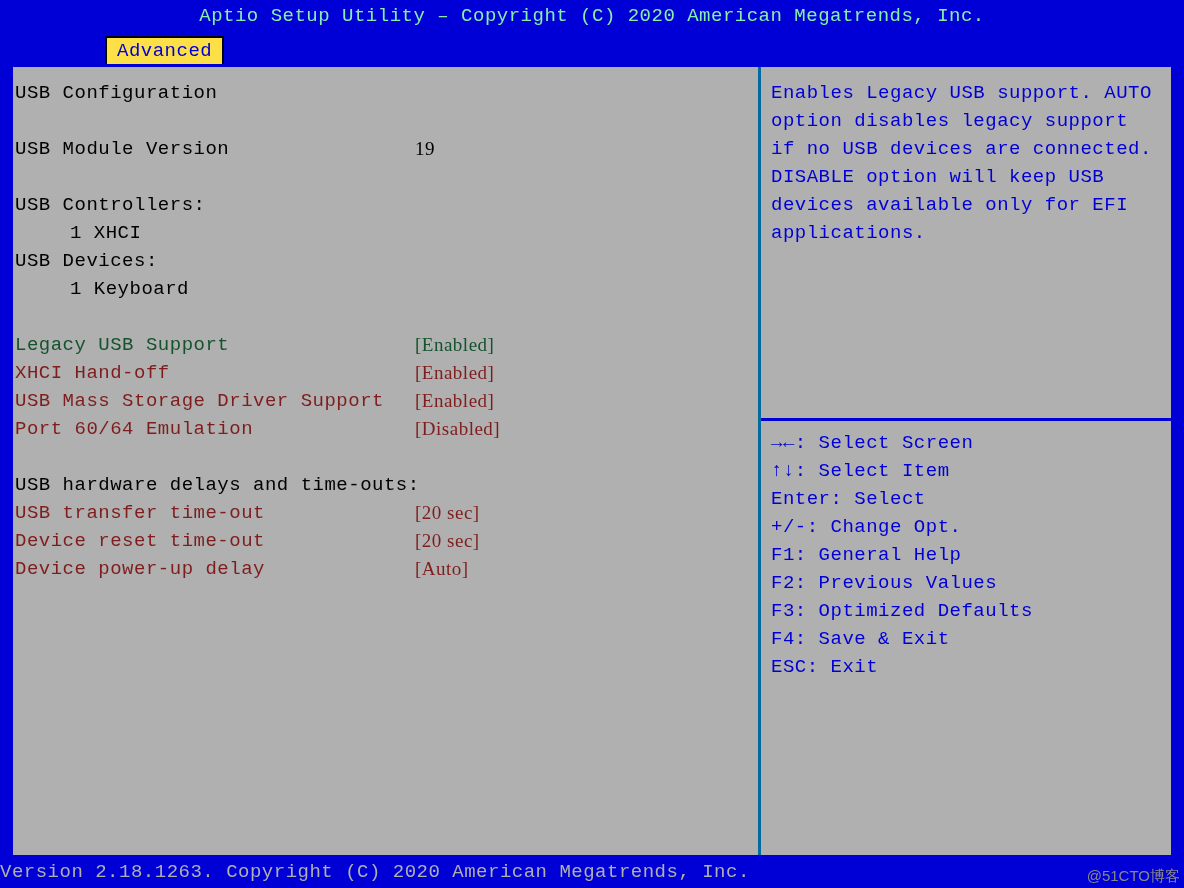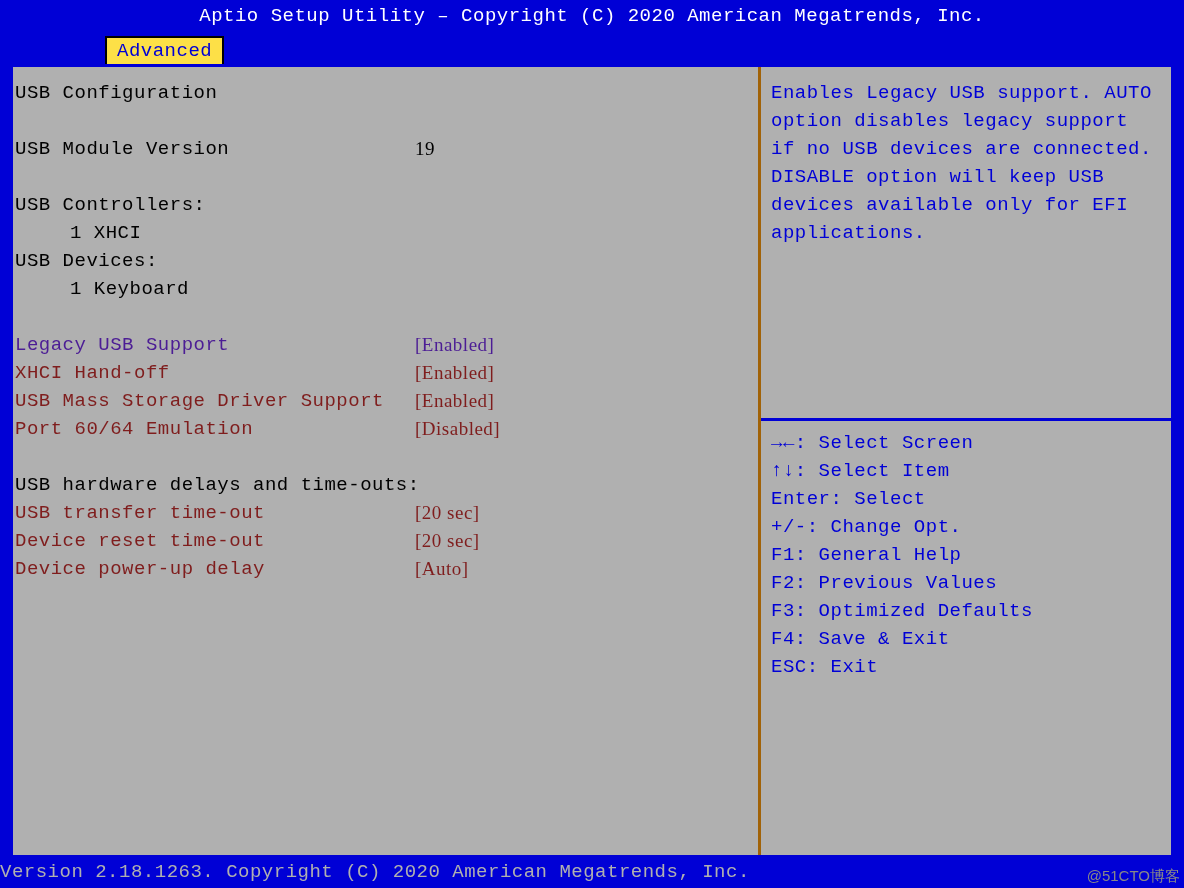--- a/index.html
+++ b/index.html
@@ -15,21 +15,21 @@
     letter-spacing: 0.5px;
   }
   .screen {
     width: 1184px;
     height: 888px;
     background: #0000d6;
     position: relative;
     box-sizing: border-box;
   }
   .header {
-    color: #ffffff;
+    color: #86efac;
     text-align: center;
     padding: 4px 0 2px 0;
     height: 30px;
     line-height: 24px;
   }
   .tabbar {
     height: 28px;
     position: relative;
   }
   .tab-active {
@@ -54,41 +54,41 @@
     display: flex;
   }
   .left-panel {
     flex: 1;
     padding: 12px 10px 12px 2px;
     color: #000;
     line-height: 28px;
   }
   .right-panel {
     width: 390px;
-    border-left: 3px solid #a16207;
+    border-left: 3px solid #0369a1;
     padding: 12px 10px 12px 10px;
     color: #0000d6;
     display: flex;
     flex-direction: column;
     line-height: 28px;
   }
   .row {
     display: flex;
   }
   .label-col {
     width: 400px;
     white-space: pre;
   }
   .value-col {
     white-space: pre;
     font-family: Liberation Serif, serif;
   }
   .info-black { color: #000; }
   .opt-blue { color: #7f1d1d; }
-  .selected { color: #4c1d95; }
+  .selected { color: #14532d; }
   .blank-row { height: 28px; }
   .indent { padding-left: 55px; }
   .help-text { flex: 0 0 auto; min-height: 335px; }
   .help-divider {
     border-top: 3px solid #0000d6;
     margin: 4px -10px 8px -10px;
   }
   .keyhelp { white-space: pre; }
   .footer {
     position: absolute;

